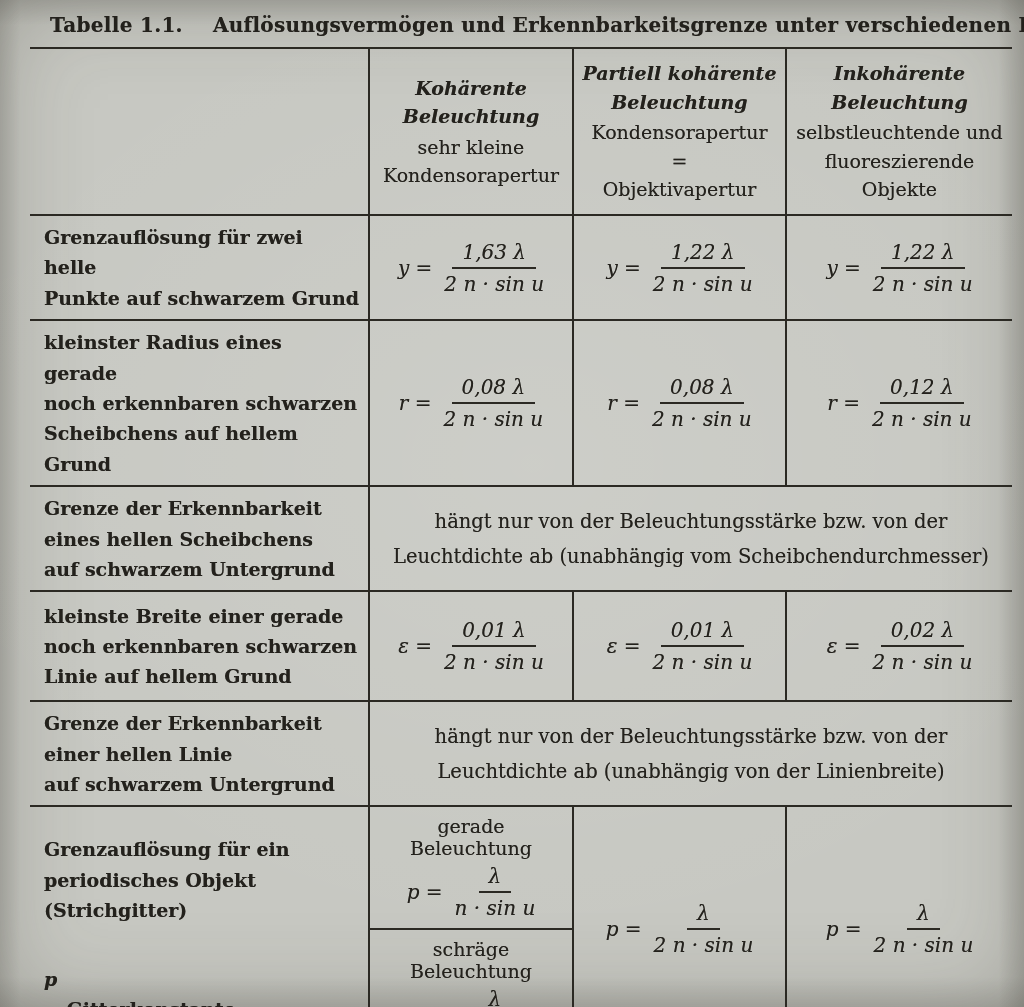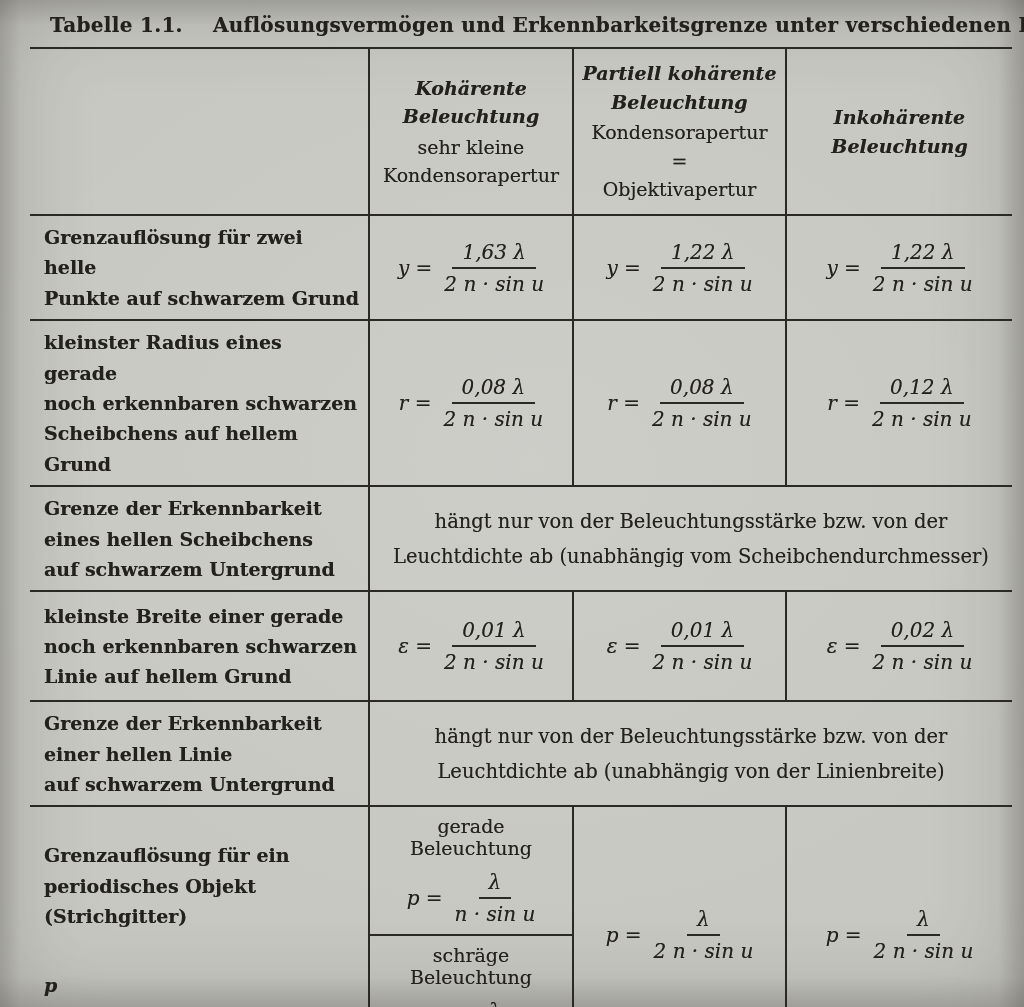--- a/index.html
+++ b/index.html
@@ -59,21 +59,20 @@
     display:flex;align-items:center;gap:12px;
     font-style:italic;font-size:20px;
   }
   .frac{display:inline-flex;flex-direction:column;align-items:center;}
   .frac .num{display:block;padding:0 10px 3px;border-bottom:2px solid #2b2923;}
   .frac .den{display:block;padding-top:3px;}
   .split-cell{padding:0;align-items:stretch;}
   .sub{
     flex:1;display:flex;flex-direction:column;align-items:center;justify-content:center;
     padding:8px 12px;
-    gap:6px;
   }
   .sub + .sub{border-top:2px solid #2b2923;}
   .sub-caption{font-size:19px;margin-bottom:5px;}
   .p-label{margin-top:8px;font-size:19px;}
   .p-label .var{font-style:italic;}
   .footer{
     position:absolute;left:34px;top:963px;font-size:19px;white-space:nowrap;
     text-shadow:0 0 0.5px rgba(30,28,22,0.5);
   }
   .footer .sym{font-style:italic;margin-right:8px;}
@@ -100,20 +99,23 @@
       </div>
       <div class="cell">
         <div class="hdr-italic">Partiell kohärente
 Beleuchtung</div>
         <div class="hdr-roman">Kondensorapertur =
 Objektivapertur</div>
       </div>
       <div class="cell">
         <div class="hdr-italic">Inkohärente
 Beleuchtung</div>
+        <div class="hdr-roman">selbstleuchtende und
+fluoreszierende
+Objekte</div>
       </div>
     </div>
 
     <div class="row h1">
       <div class="cell label-cell">Grenzauflösung für zwei helle
 Punkte auf schwarzem Grund</div>
       <div class="cell">
         <div class="formula">
           <span class="lhs">y =</span>
           <span class="frac">

